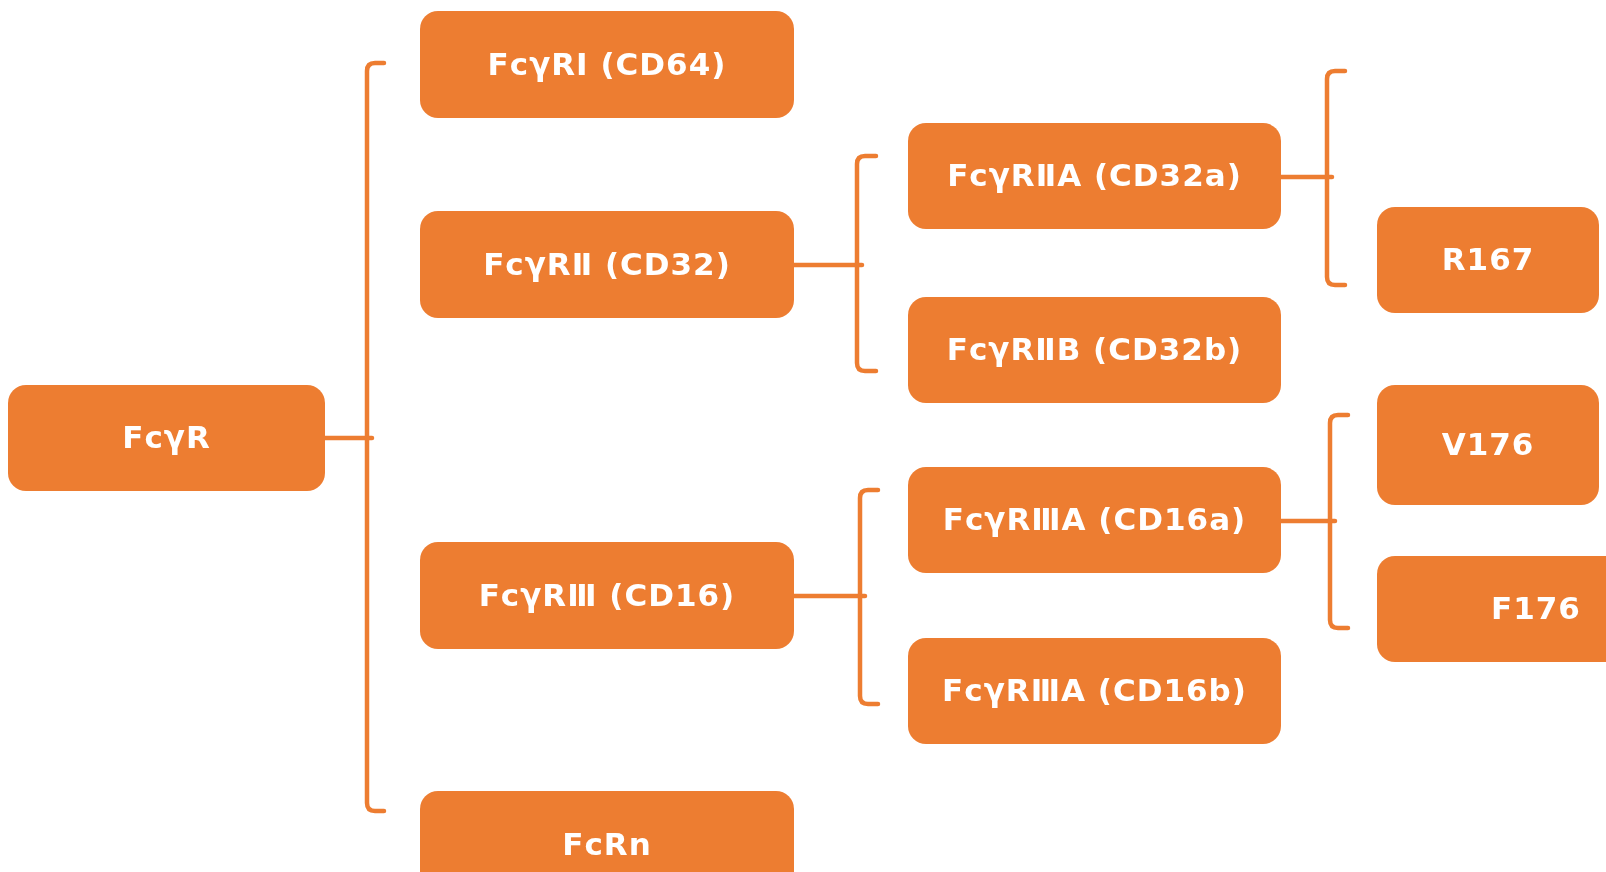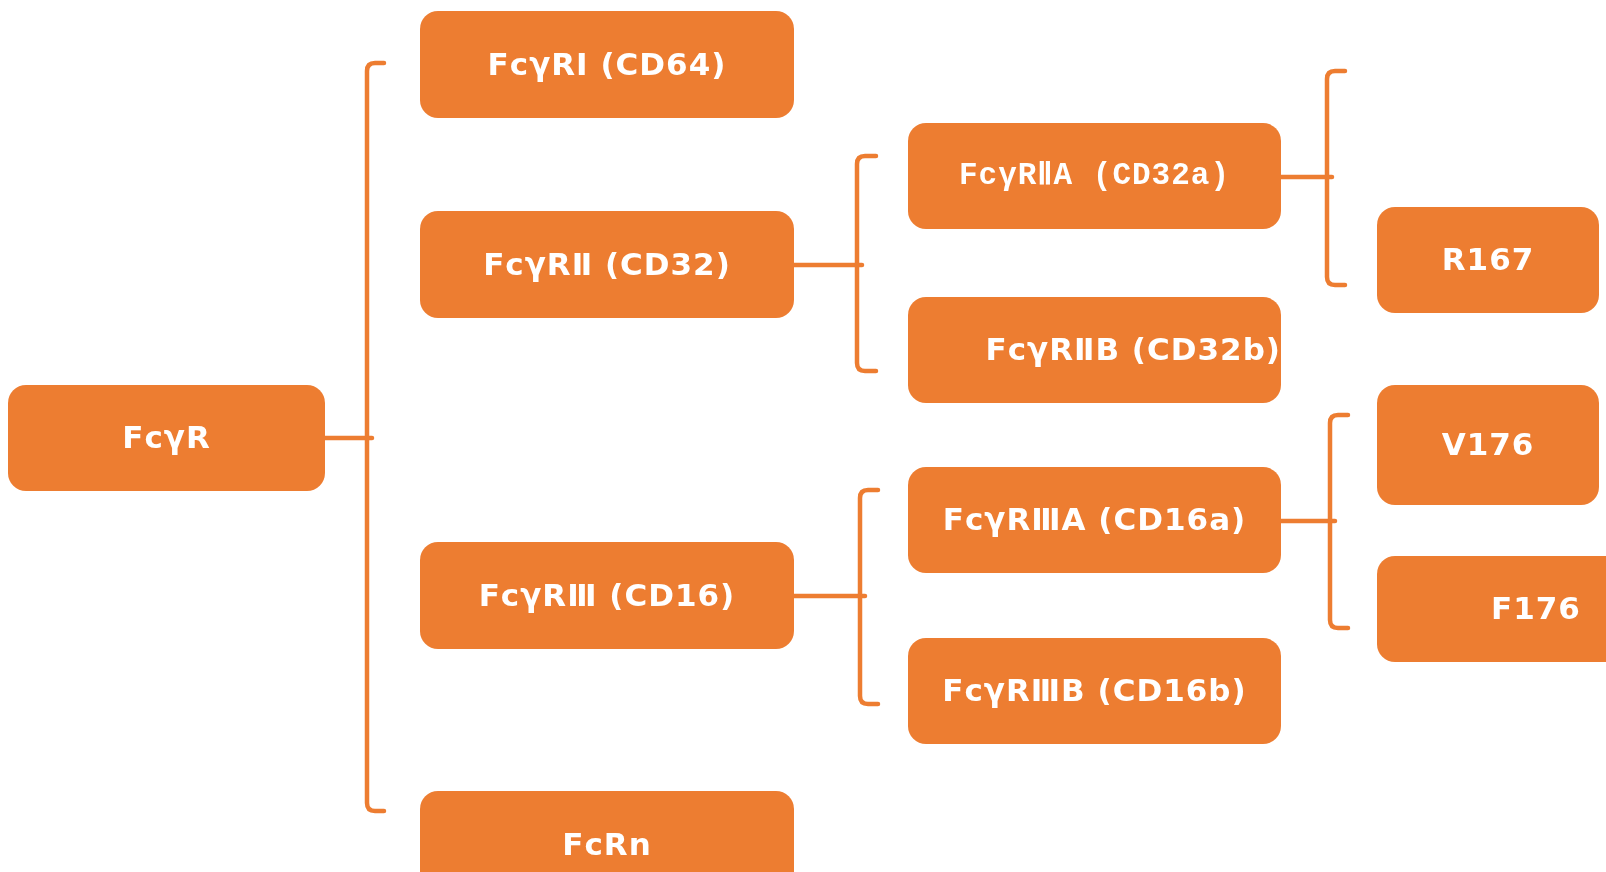--- a/index.html
+++ b/index.html
@@ -37,22 +37,22 @@
     line-height: 1.15;
     white-space: nowrap;
   }
   
   .n-root  { left: 8px;    top: 385px; width: 317px; height: 106px; }
   .n-c1    { left: 420px;  top: 11px;  width: 374px; height: 107px; }
   .n-c2    { left: 420px;  top: 211px; width: 374px; height: 107px; }
   .n-c3    { left: 420px;  top: 542px; width: 374px; height: 107px; border-radius: 18px; }
   .n-c4    { left: 420px;  top: 759px; width: 374px; height: 107px; margin-top: 32px; }
   
-  .n-c2a   { left: 908px;  top: 123px; width: 373px; height: 106px; font-family: Liberation Mono, monospace; }
-  .n-c2b   { left: 908px;  top: 297px; width: 373px; height: 106px; justify-content: flex-end; }
+  .n-c2a   { left: 908px;  top: 123px; width: 373px; height: 106px; }
+  .n-c2b   { left: 908px;  top: 297px; width: 373px; height: 106px; }
   .n-c3a   { left: 908px;  top: 467px; width: 373px; height: 106px; }
   .n-c3b   { left: 908px;  top: 638px; width: 373px; height: 106px; }
   
   .n-h167  { left: 1377px; top: 42px;  width: 222px; height: 106px; }
   .n-r167  { left: 1377px; top: 207px; width: 222px; height: 106px; }
   .n-v176  { left: 1377px; top: 385px; width: 222px; height: 120px; }
   .n-f176  { left: 1377px; top: 556px; width: 222px; height: 106px; padding-left: 48px; }
 </style>
 </head>
 <body>
@@ -97,21 +97,21 @@
   <div class="node n-c2a">
     <span>FcγRⅡA (CD32a)</span>
   </div>
   <div class="node n-c2b">
     <span>FcγRⅡB (CD32b)</span>
   </div>
   <div class="node n-c3a">
     <span>FcγRⅢA (CD16a)</span>
   </div>
   <div class="node n-c3b">
-    <span>FcγRⅢB (CD16b)</span>
+    <span>FcγRⅢA (CD16b)</span>
   </div>
 
   <div class="node n-r167">
     <span>R167</span>
   </div>
   <div class="node n-v176">
     <span>V176</span>
   </div>
   <div class="node n-f176">
     <span>F176</span>

